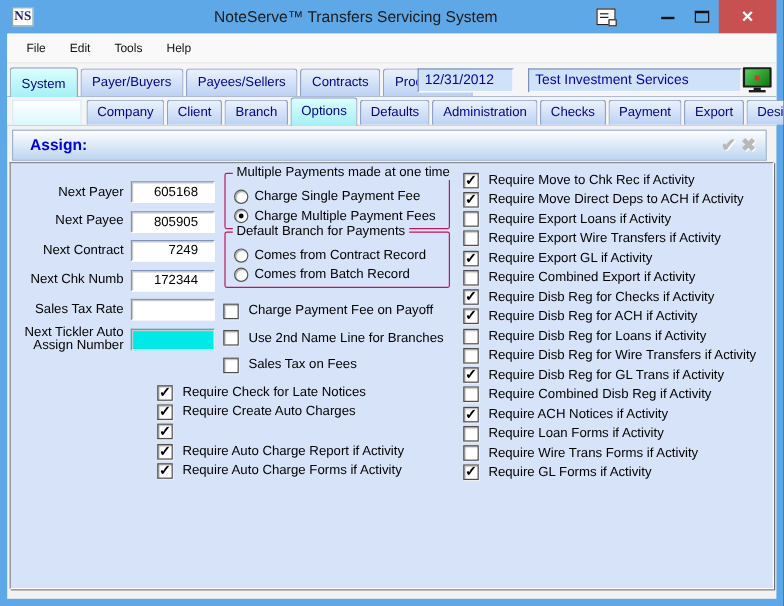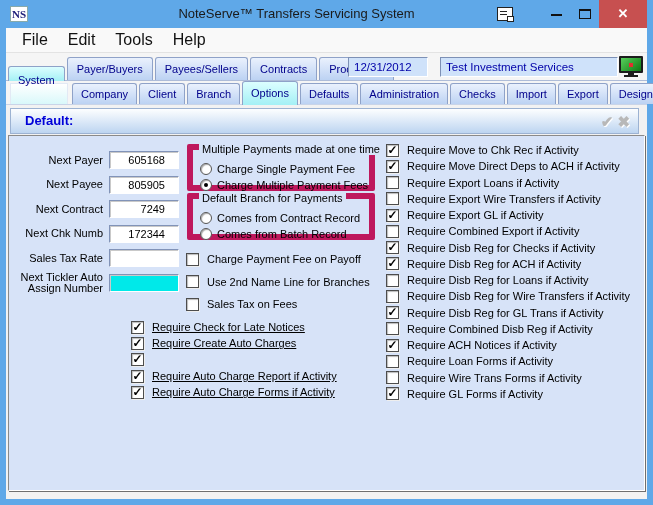--- a/index.html
+++ b/index.html
@@ -36,34 +36,34 @@
   }
   
   .app-body {
     position:absolute; left:6px; top:28px; width:641px; height:471px;
     background:#f2f2f2;
   }
   .menubar {
     position:absolute; left:0; top:0; width:641px; height:25px; background:#f9f9f9;
     border-bottom:1px solid #e3e3e3; display:flex; align-items:center; padding-left:6px;
   }
-  .menu-item { padding:4px 10px; font-size:16px; color:#111; }
+  .menu-item { padding:4px 10px; font-size:10px; color:#111; }
   
   .tabrow1 {
     position:absolute; left:0; top:25px; width:641px; height:28px; background:#f5f5f5;
     border-bottom:1px solid #aebcd8;
   }
   .tabs1 { position:absolute; left:2px; bottom:0; display:flex; align-items:flex-end; }
   .tab {
     border:1px solid #8fa2c8; border-bottom:none; border-radius:3px 3px 0 0;
     padding:0 9px; height:23px; line-height:22px; font-size:11px; color:#00008b;
     background:linear-gradient(#eaf1fd,#bcd2f3); margin-right:2px; white-space:nowrap;
   }
   .tab.on {
-    background:linear-gradient(#dcfeff,#a4f0f5); height:15px; line-height:26px;
+    background:linear-gradient(#dcfeff,#a4f0f5); height:25px; line-height:26px;
     margin-bottom:-1px; position:relative; z-index:2;
   }
   .tabrow2 {
     position:absolute; left:0; top:53px; width:641px; height:24px; background:#f5f5f5;
     border-bottom:1px solid #c9d4e8;
   }
   .tabs2 { position:absolute; left:66px; bottom:0; display:flex; align-items:flex-end; }
   .tabs2 .tab { height:21px; line-height:20px; padding:0 8px; }
   .tabs2 .tab.on { height:24px; line-height:23px; }
   .tab-blank {
@@ -111,21 +111,21 @@
   .fbox {
     width:70px; height:18px; background:#fff; flex:none;
     border:1px solid; border-color:#8193b8 #ffffff #ffffff #8193b8;
     box-shadow:inset 1px 1px 0 #c9c9c9; display:flex; align-items:center; justify-content:flex-end;
   }
   .fbox.on { background:#00e9e9; }
   .fval { padding-right:13px; font-size:11px; }
   
   .gbox {
     position:absolute; left:178px; width:188px; height:47px;
-    border:6px solid #be185d; border-radius:2px;
+    border:1px solid #be185d; border-radius:2px;
   }
   .gbox.g1 { top:8px; } .gbox.g2 { top:57px; }
   .gtitle {
     position:absolute; top:-7px; left:6px; background:#d7e3f8; padding:0 3px;
     font-size:11px; line-height:12px; white-space:nowrap;
   }
   .radio-row { position:absolute; left:7px; display:flex; align-items:center; height:15px; }
   .radio-row.r0 { top:11px; } .radio-row.r1 { top:27px; }
   .radio {
     width:12px; height:12px; border-radius:50%; background:#fff; position:relative; flex:none;
@@ -139,21 +139,21 @@
     width:13px; height:13px; background:#fff; flex:none; position:relative;
     border:1px solid #4d4d4d; box-shadow:1px 1px 0 #eee, inset 1px 1px 1px #bbb;
   }
   .checkbox.on::after {
     content:"\2713"; position:absolute; left:0; top:-2px; width:11px; text-align:center;
     font-size:12px; font-weight:bold; color:#000; line-height:14px;
   }
   .chk-label { margin-left:8px; white-space:nowrap; font-size:11px; }
   .fee-checks { position:absolute; left:177px; top:112px; width:200px; }
   .fee-checks .chk-row { height:22.6px; }
-  .left-checks { position:absolute; left:122px; top:183px; width:250px;text-decoration:underline; }
+  .left-checks { position:absolute; left:122px; top:183px; width:250px; }
   .left-checks .chk-row { height:16.3px; }
   .right-checks { position:absolute; left:377px; top:6px; width:256px; }
   .right-checks .chk-row { height:16.25px; }
 </style>
 </head>
 <body>
 
 <div class="window">
 
   <div class="titlebar">
@@ -221,31 +221,31 @@
           <div class="tab">Branch</div>
 
           <div class="tab on">Options</div>
 
           <div class="tab">Defaults</div>
 
           <div class="tab">Administration</div>
 
           <div class="tab">Checks</div>
 
-          <div class="tab">Import</div>
+          <div class="tab">Payment</div>
 
           <div class="tab">Export</div>
 
           <div class="tab">Design</div>
 
         </div>
     </div>
 
     <div class="sec-header">
-      <div class="sec-title">Default:</div>
+      <div class="sec-title">Assign:</div>
       <div class="sec-actions">
         <span>✔</span>
         <span>✖</span>
       </div>
     </div>
 
     <div class="content">
 
       <div class="fields">
 

